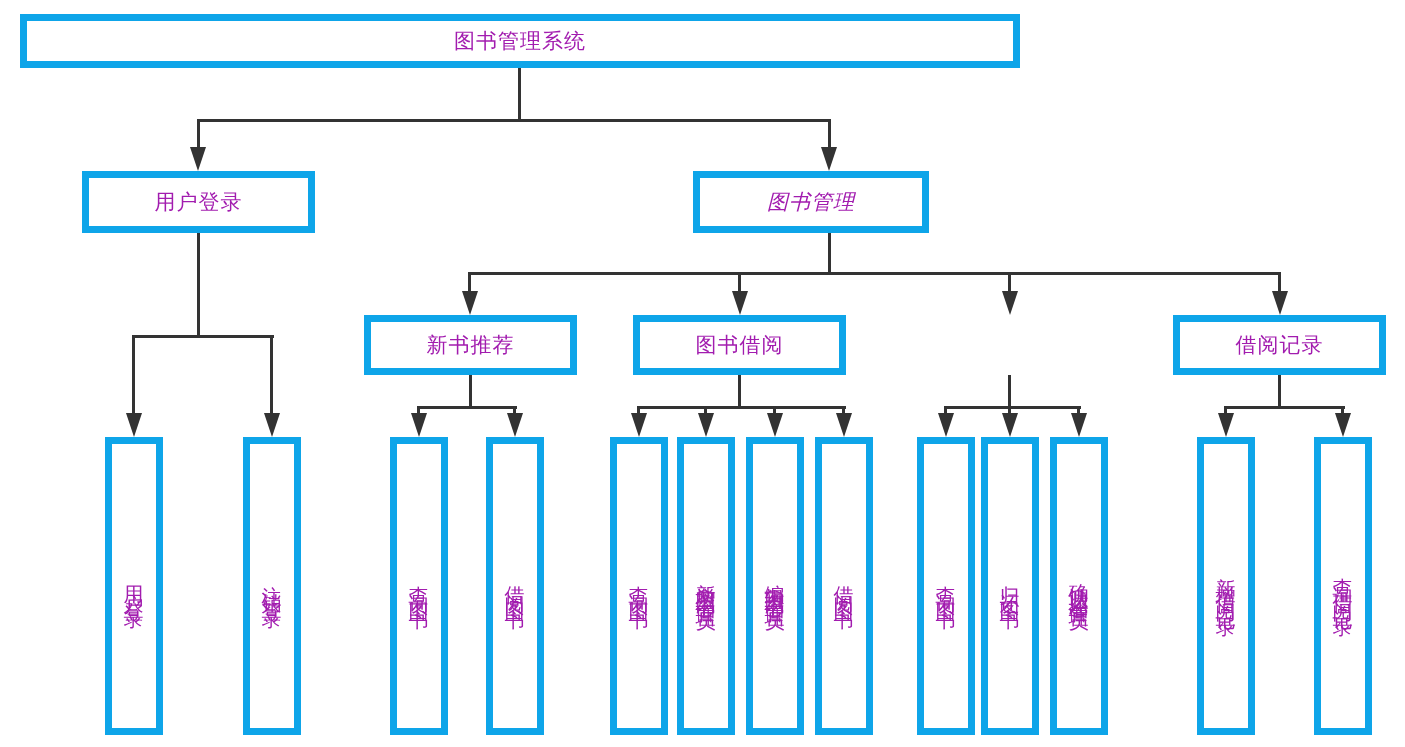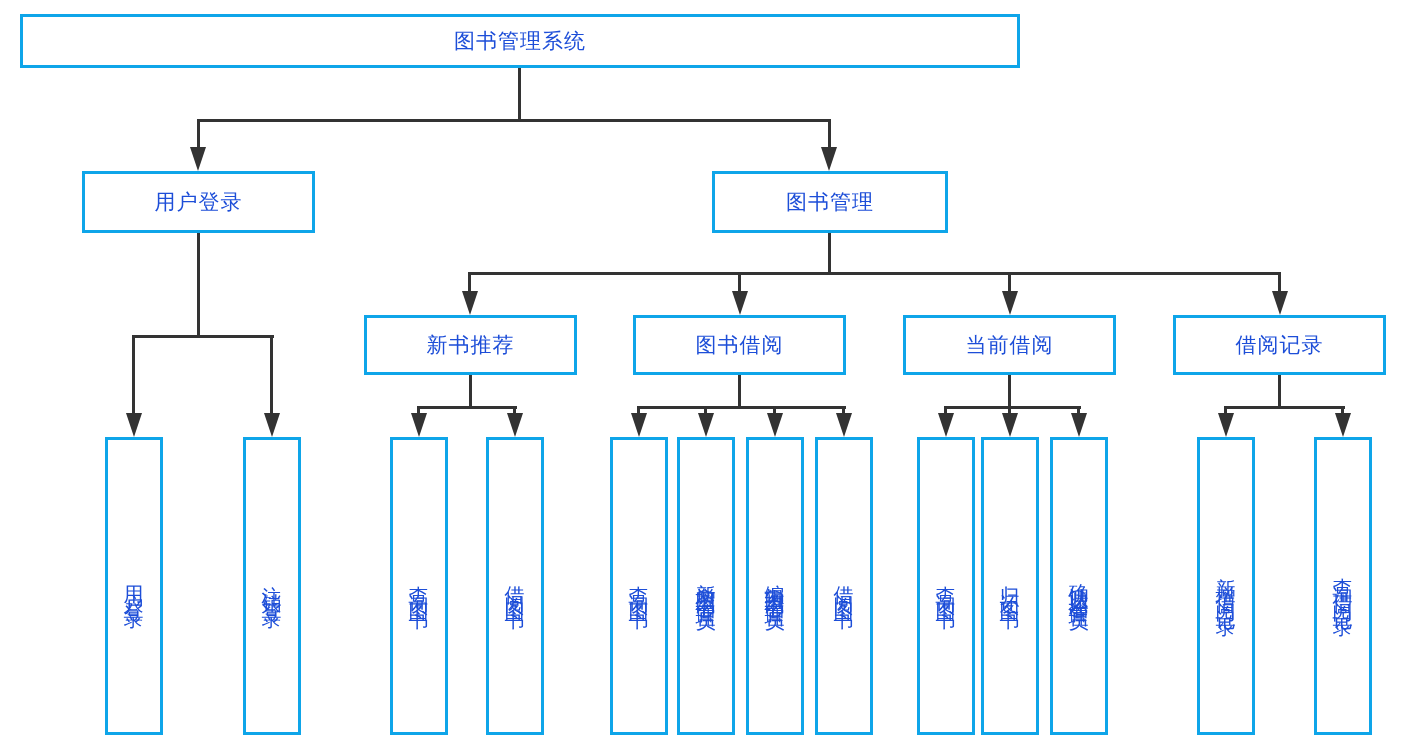--- a/index.html
+++ b/index.html
@@ -9,27 +9,27 @@
     height: 747px;
     background: #ffffff;
     font-family: "Liberation Sans", sans-serif;
     overflow: hidden;
   }
   
   .box {
     position: absolute;
     box-sizing: border-box;
     background: #ffffff;
-    border: 3px solid #0ea5e9;
+    border: 7px solid #0ea5e9;
     display: flex;
     align-items: center;
     justify-content: center;
     font-size: 21px;
     letter-spacing: 1px;
-    color: #1d4ed8;
+    color: #a21caf;
   }
   
   .vbox {
     writing-mode: vertical-rl;
     letter-spacing: 8px;
     padding: 8px 0;
     line-height: 1;
     font-size: 20px;
   }
   
@@ -62,21 +62,21 @@
   <div class="box" style="left:20px; top:14px; width:1000px; height:54px;">图书管理系统</div>
 
   <div class="vl" style="left:518px; top:68px;  height:53px;"></div>
   <div class="hl" style="left:197px; top:119px; width:634px;"></div>
   <div class="vl" style="left:197px; top:119px; height:32px;"></div>
   <div class="ar" style="left:190px; top:147px;"></div>
   <div class="vl" style="left:828px; top:119px; height:32px;"></div>
   <div class="ar" style="left:821px; top:147px;"></div>
 
   <div class="box" style="left:82px; top:171px; width:233px; height:62px;">用户登录</div>
-  <div class="box" style="left:712px; top:171px; width:236px; height:62px;">图书管理</div>
+  <div class="box" style="left:693px; top:171px; width:236px; height:62px;font-style:italic;">图书管理</div>
 
   <div class="vl" style="left:197px; top:233px; height:104px;"></div>
   <div class="hl" style="left:132px; top:335px; width:142px;"></div>
   <div class="vl" style="left:132px; top:335px; height:80px;"></div>
   <div class="ar" style="left:126px; top:413px;"></div>
   <div class="vl" style="left:270px; top:335px; height:80px;"></div>
   <div class="ar" style="left:264px; top:413px;"></div>
 
   <div class="vl" style="left:828px;  top:233px; height:41px;"></div>
   <div class="hl" style="left:469px;  top:272px; width:812px;"></div>
@@ -84,21 +84,20 @@
   <div class="ar" style="left:462px;  top:291px;"></div>
   <div class="vl" style="left:738px;  top:272px; height:23px;"></div>
   <div class="ar" style="left:732px;  top:291px;"></div>
   <div class="vl" style="left:1008px; top:272px; height:23px;"></div>
   <div class="ar" style="left:1002px; top:291px;"></div>
   <div class="vl" style="left:1278px; top:272px; height:23px;"></div>
   <div class="ar" style="left:1272px; top:291px;"></div>
 
   <div class="box" style="left:364px; top:315px; width:213px; height:60px;">新书推荐</div>
   <div class="box" style="left:633px; top:315px; width:213px; height:60px;">图书借阅</div>
-  <div class="box" style="left:903px; top:315px; width:213px; height:60px;">当前借阅</div>
   <div class="box" style="left:1173px; top:315px; width:213px; height:60px;">借阅记录</div>
 
   <div class="vl" style="left:469px; top:375px; height:33px;"></div>
   <div class="hl" style="left:417px; top:406px; width:100px;"></div>
   <div class="vl" style="left:417px; top:406px; height:9px;"></div>
   <div class="ar" style="left:411px; top:413px;"></div>
   <div class="vl" style="left:513px; top:406px; height:9px;"></div>
   <div class="ar" style="left:507px; top:413px;"></div>
 
   <div class="vl" style="left:738px; top:375px; height:33px;"></div>

